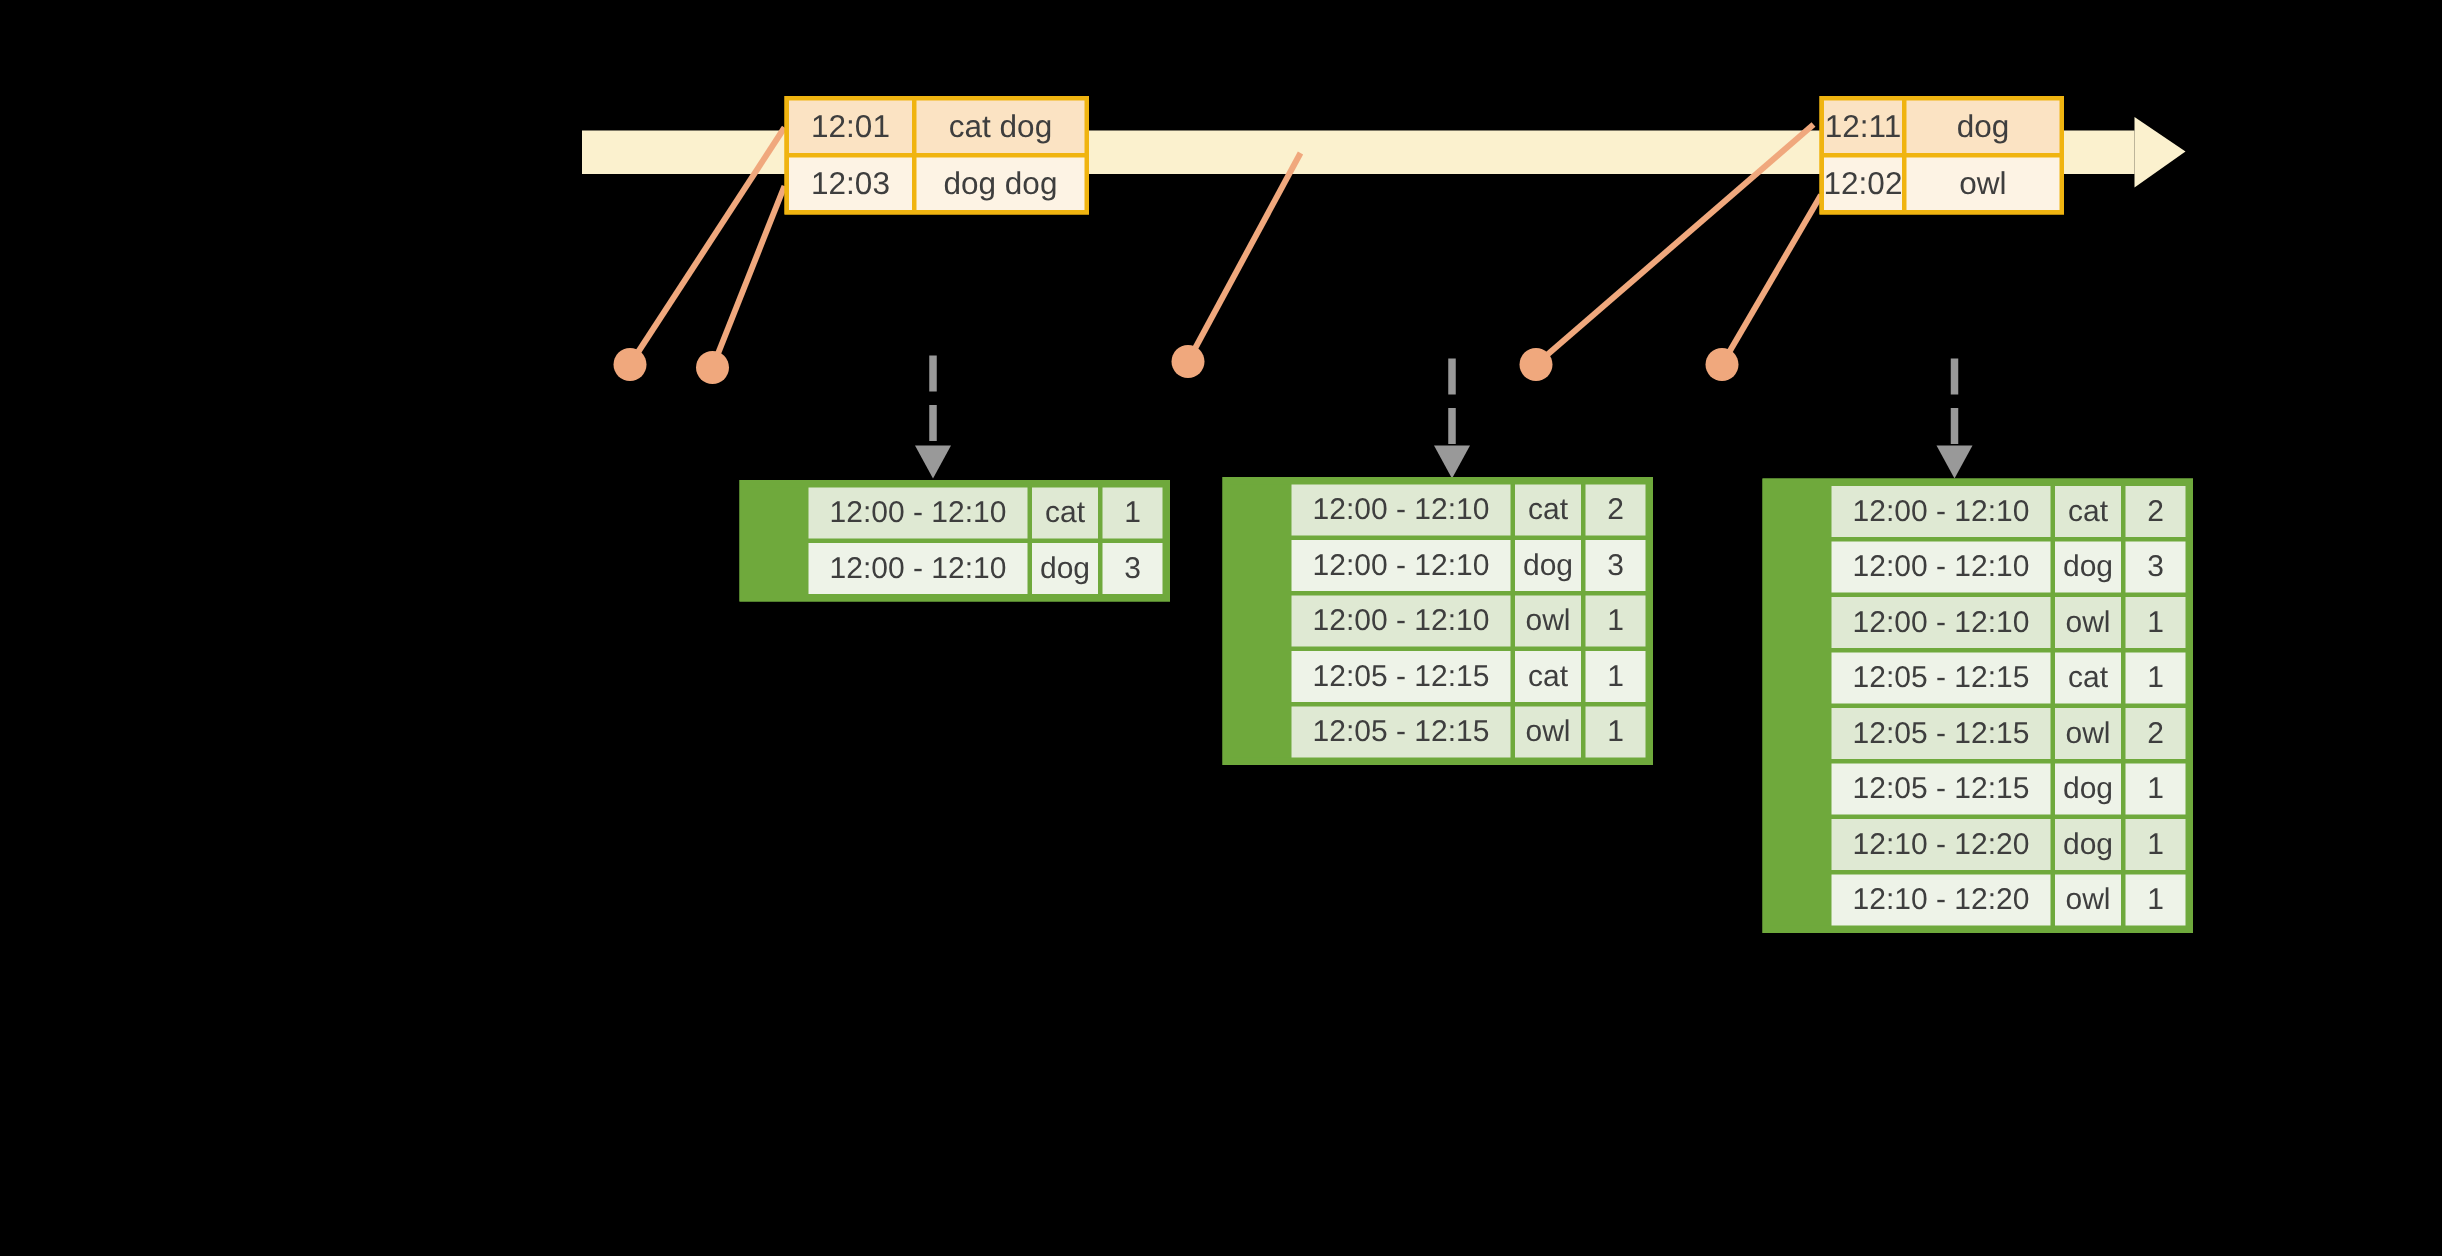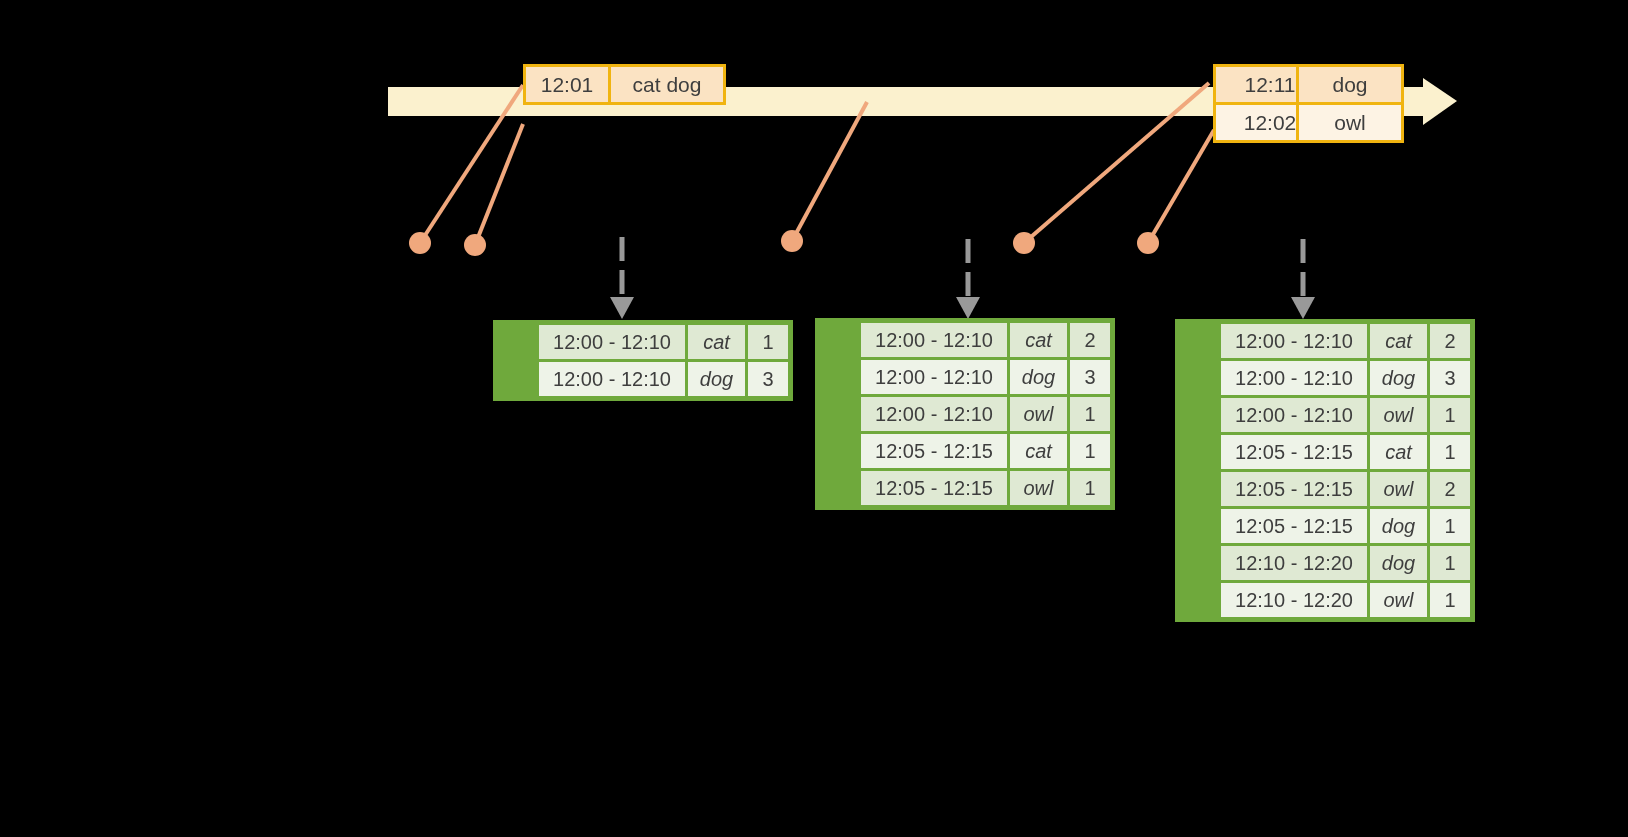--- a/index.html
+++ b/index.html
@@ -21,38 +21,38 @@
     background:var(--eborder);border:3px solid var(--eborder);
     display:flex;flex-direction:column;gap:3px;
   }
   .erow{display:flex;gap:3px;height:35px;}
   .ecell{
     display:flex;align-items:center;justify-content:center;
     font-size:21px;line-height:35px;
   }
   .etime{width:82px;}
   .eword{width:112px;}
-  .etable-sm .etime{width:52px;padding-left:28px;}
+  .etable-sm .etime{width:52px;}
   .etable-sm .eword{width:102px;}
   .erow.odd  .ecell{background:var(--edark);}
   .erow.even .ecell{background:var(--elight);}
 
   
   .gtable{
     position:absolute;z-index:2;
     background:var(--gborder);border:5px solid var(--gborder);
     display:flex;flex-direction:column;gap:3px;padding-left:41px;
   }
   .grow{display:flex;gap:3px;height:34px;}
   .gcell{
     display:flex;align-items:center;justify-content:center;
     font-size:20px;line-height:34px;
   }
   .gwin{width:146px;}
-  .gword{width:57px;font-style:italic;}
+  .gword{width:44px;}
   .gcount{width:40px;}
   .grow.odd  .gcell{background:var(--gdark);}
   .grow.even .gcell{background:var(--glight);}
 </style>
 </head>
 <body>
 
 <div class="canvas">
 
   <svg width="1628" height="837">
@@ -82,20 +82,24 @@
     <polygon class="dash-head" points="1291,297 1315,297 1303,319"></polygon>
   </svg>
 
   <div class="etable" style="left:523px;top:64px">
 
       <div class="erow odd">
         <div class="ecell etime">12:01</div>
         <div class="ecell eword">cat dog</div>
       </div>
 
+      <div class="erow even">
+        <div class="ecell etime">12:03</div>
+        <div class="ecell eword">dog dog</div>
+      </div>
     </div>
 
 
   <div class="etable etable-sm" style="left:1213px;top:64px">
 
       <div class="erow odd">
         <div class="ecell etime">12:11</div>
         <div class="ecell eword">dog</div>
       </div>
 

